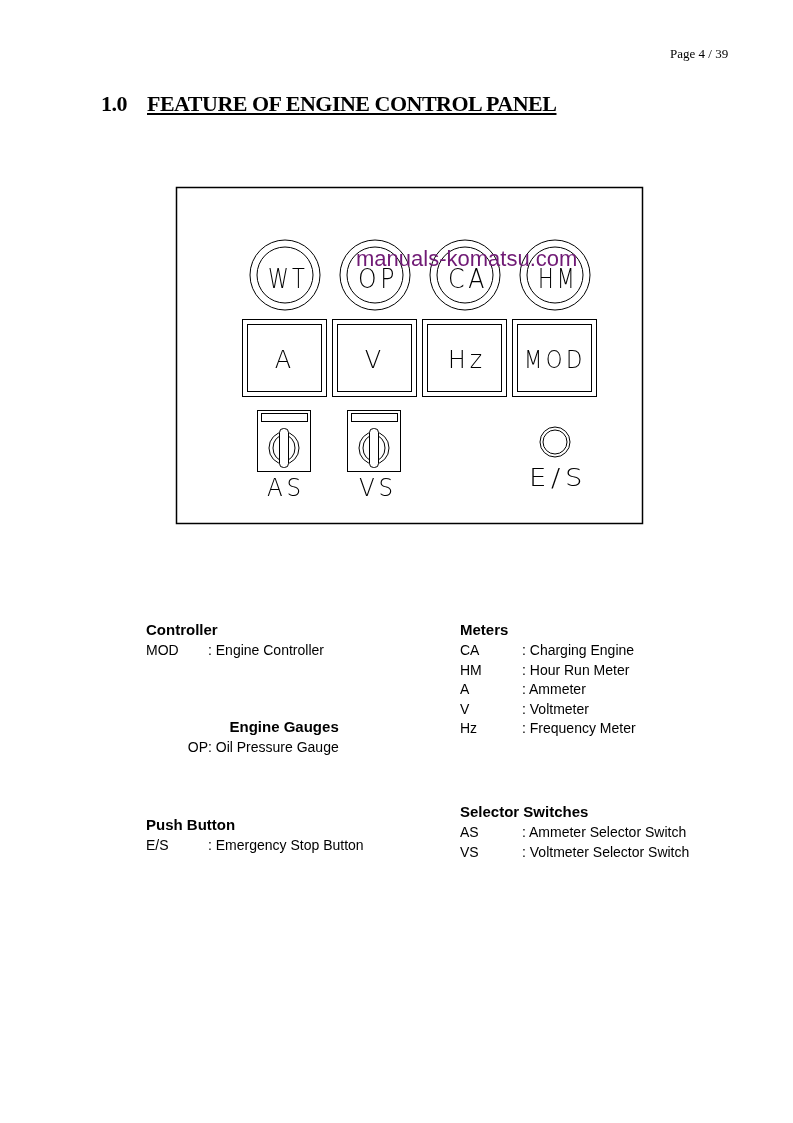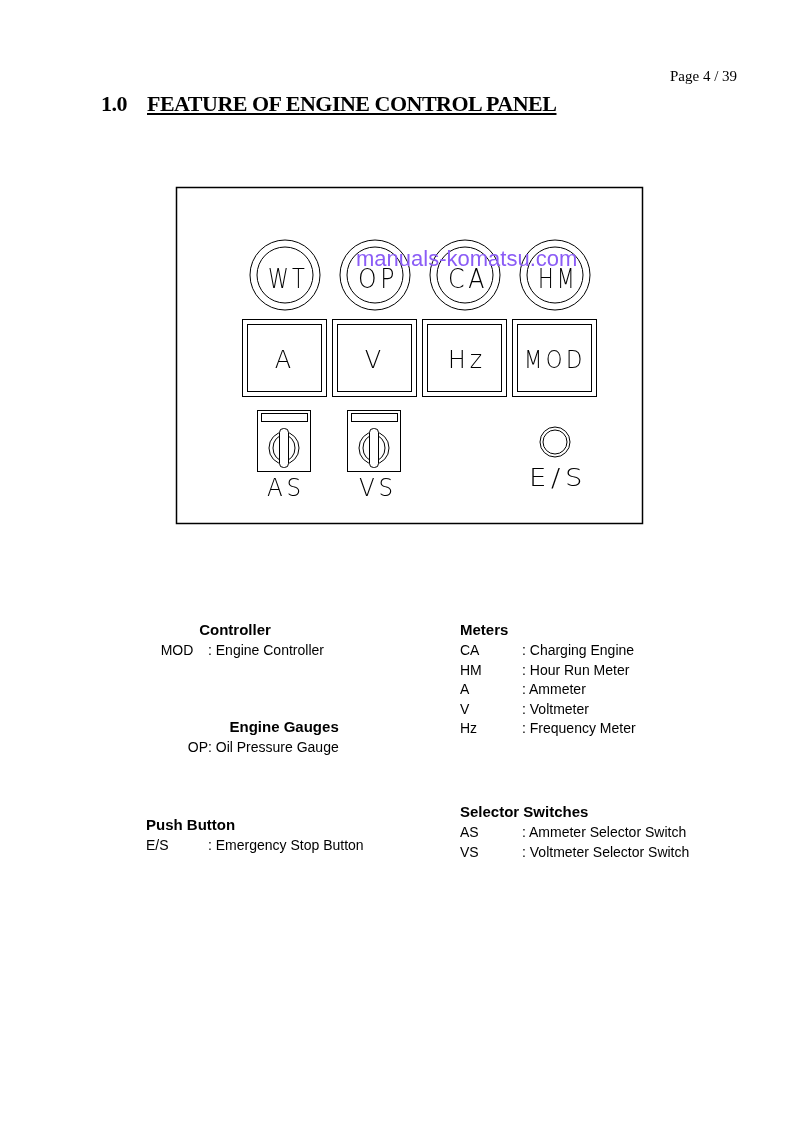--- a/index.html
+++ b/index.html
@@ -1,22 +1,22 @@
 <!DOCTYPE html>
 <html><head>
   <meta charset="utf-8">
   <style>
     html, body { margin:0; padding:0; background:#ffffff; }
     body { width:793px; height:1123px; position:relative; overflow:hidden; color:#000; }
-    .page-num { position:absolute; left:670px; top:68px; font-family:"Liberation Serif", serif; font-size:15px; }
+    .page-num { position:absolute; left:670px; top:46px; font-family:"Liberation Serif", serif; font-size:13px; }
     .section-title { position:absolute; left:101px; top:91px; font-family:Liberation Serif, serif; font-weight:bold; font-size:22px; letter-spacing:-0.5px; }
     .section-title .num { display:inline-block; width:46px; }
     .section-title .txt { text-decoration:underline; text-underline-offset:2px; }
     .panel { position:absolute; left:0; top:0; }
-    .watermark { position:absolute; left:356px; top:246px; font-family:"Liberation Sans", sans-serif; font-size:22px; color:#8b5cf6; white-space:nowrap; }
+    .watermark { position:absolute; left:356px; top:246px; font-family:"Liberation Sans", sans-serif; font-size:22px; color:#701a75; white-space:nowrap; }
     .legend { position:absolute; font-family:"Liberation Sans", sans-serif; font-size:14px; }
     .legend h3 { margin:0 0 3px 0; font-size:15px; font-weight:bold; }
     .legend .row { height:19.5px; line-height:19.5px; white-space:nowrap; }
     .legend .abbr { display:inline-block; width:62px; }
   </style>
 </head>
 <body>
 
 <div class="page-num">Page 4 / 39</div>
 
@@ -95,21 +95,21 @@
     <text x="555" y="368" font-size="24" textLength="62" lengthAdjust="spacingAndGlyphs">MOD</text>
 
     <text x="286" y="496" font-size="24" textLength="38" lengthAdjust="spacingAndGlyphs">AS</text>
     <text x="378" y="496" font-size="24" textLength="38" lengthAdjust="spacingAndGlyphs">VS</text>
     <text x="558" y="486" font-size="24" textLength="58" lengthAdjust="spacingAndGlyphs">E/S</text>
   </g>
 </svg>
 
 <div class="watermark">manuals-komatsu.com</div>
 
-<div class="legend" style="left:146px; top:621px;text-align:center;">
+<div class="legend" style="left:146px; top:621px;">
   <h3>Controller</h3>
   <div class="row">
     <span class="abbr">MOD</span><span>: Engine Controller</span>
   </div>
 </div>
 
 <div class="legend" style="left:146px; top:718px;text-align:right;">
   <h3>Engine Gauges</h3>
   <div class="row">
     <span class="abbr">OP</span><span>: Oil Pressure Gauge</span>

